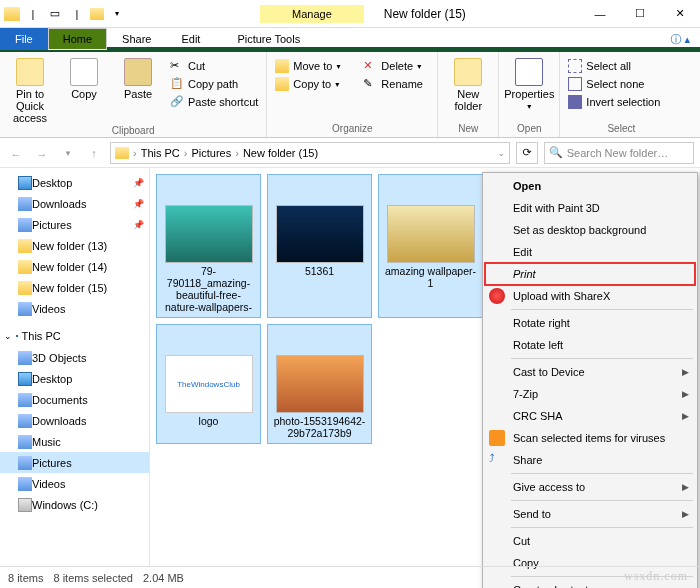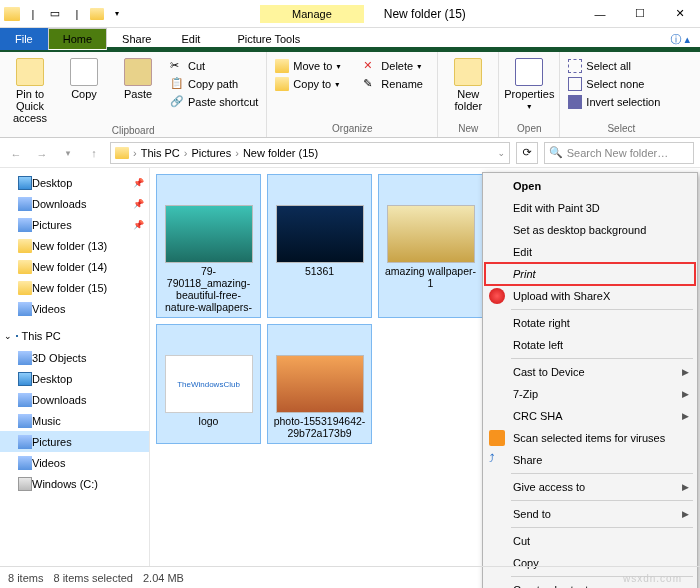--- a/index.html
+++ b/index.html
@@ -66,21 +66,21 @@
 .ctxitem.highlight { outline: 2px solid #e33; outline-offset: -1px; font-style: italic; }
 
 
 .status { position: absolute; left: 0; bottom: 0; height: 22px; width: 100%; border-top: 1px solid #ddd; display: flex; align-items: center; gap: 10px; padding: 0 8px; font-size: 11px; color: #444; }
 
 
 .foldershape { background: linear-gradient(#ffe9a2,#f7c948); border-radius: 1px; }
 .driveshape { background: linear-gradient(#e8e8e8,#bcbcbc); border: 1px solid #999; }
 .bluefolder { background: linear-gradient(#a6c8ff,#5a94e0); }
 .monitor { background: linear-gradient(#8ecdfb,#3a8ed8); border: 1px solid #2a6aa6; }
-.wsx { position:absolute; right:18px; bottom:4px; font-size:10px; color:#ccc; letter-spacing:1px;}
+.wsx { position:absolute; right:12px; bottom:4px; font-size:12px; color:#ccc; letter-spacing:1px;font-family:Liberation Serif, serif;}
 </style>
 </head>
 <body>
 
 <div class="titlebar">
   <div class="qat">
     <span class="foldershape" style="width:16px;height:14px"></span>
     <span>|</span>
     <span>▭</span>
     <span>|</span>
@@ -273,20 +273,24 @@
     <div class="sideitem">
         <span class="ficon bluefolder"></span>
         <span>3D Objects</span>
       </div>
     <div class="sideitem">
         <span class="ficon monitor"></span>
         <span>Desktop</span>
       </div>
     <div class="sideitem">
         <span class="ficon bluefolder"></span>
+        <span>Documents</span>
+      </div>
+    <div class="sideitem">
+        <span class="ficon bluefolder"></span>
         <span>Downloads</span>
       </div>
     <div class="sideitem">
         <span class="ficon bluefolder"></span>
         <span>Music</span>
       </div>
     <div class="sideitem sel">
         <span class="ficon bluefolder"></span>
         <span>Pictures</span>
       </div>

